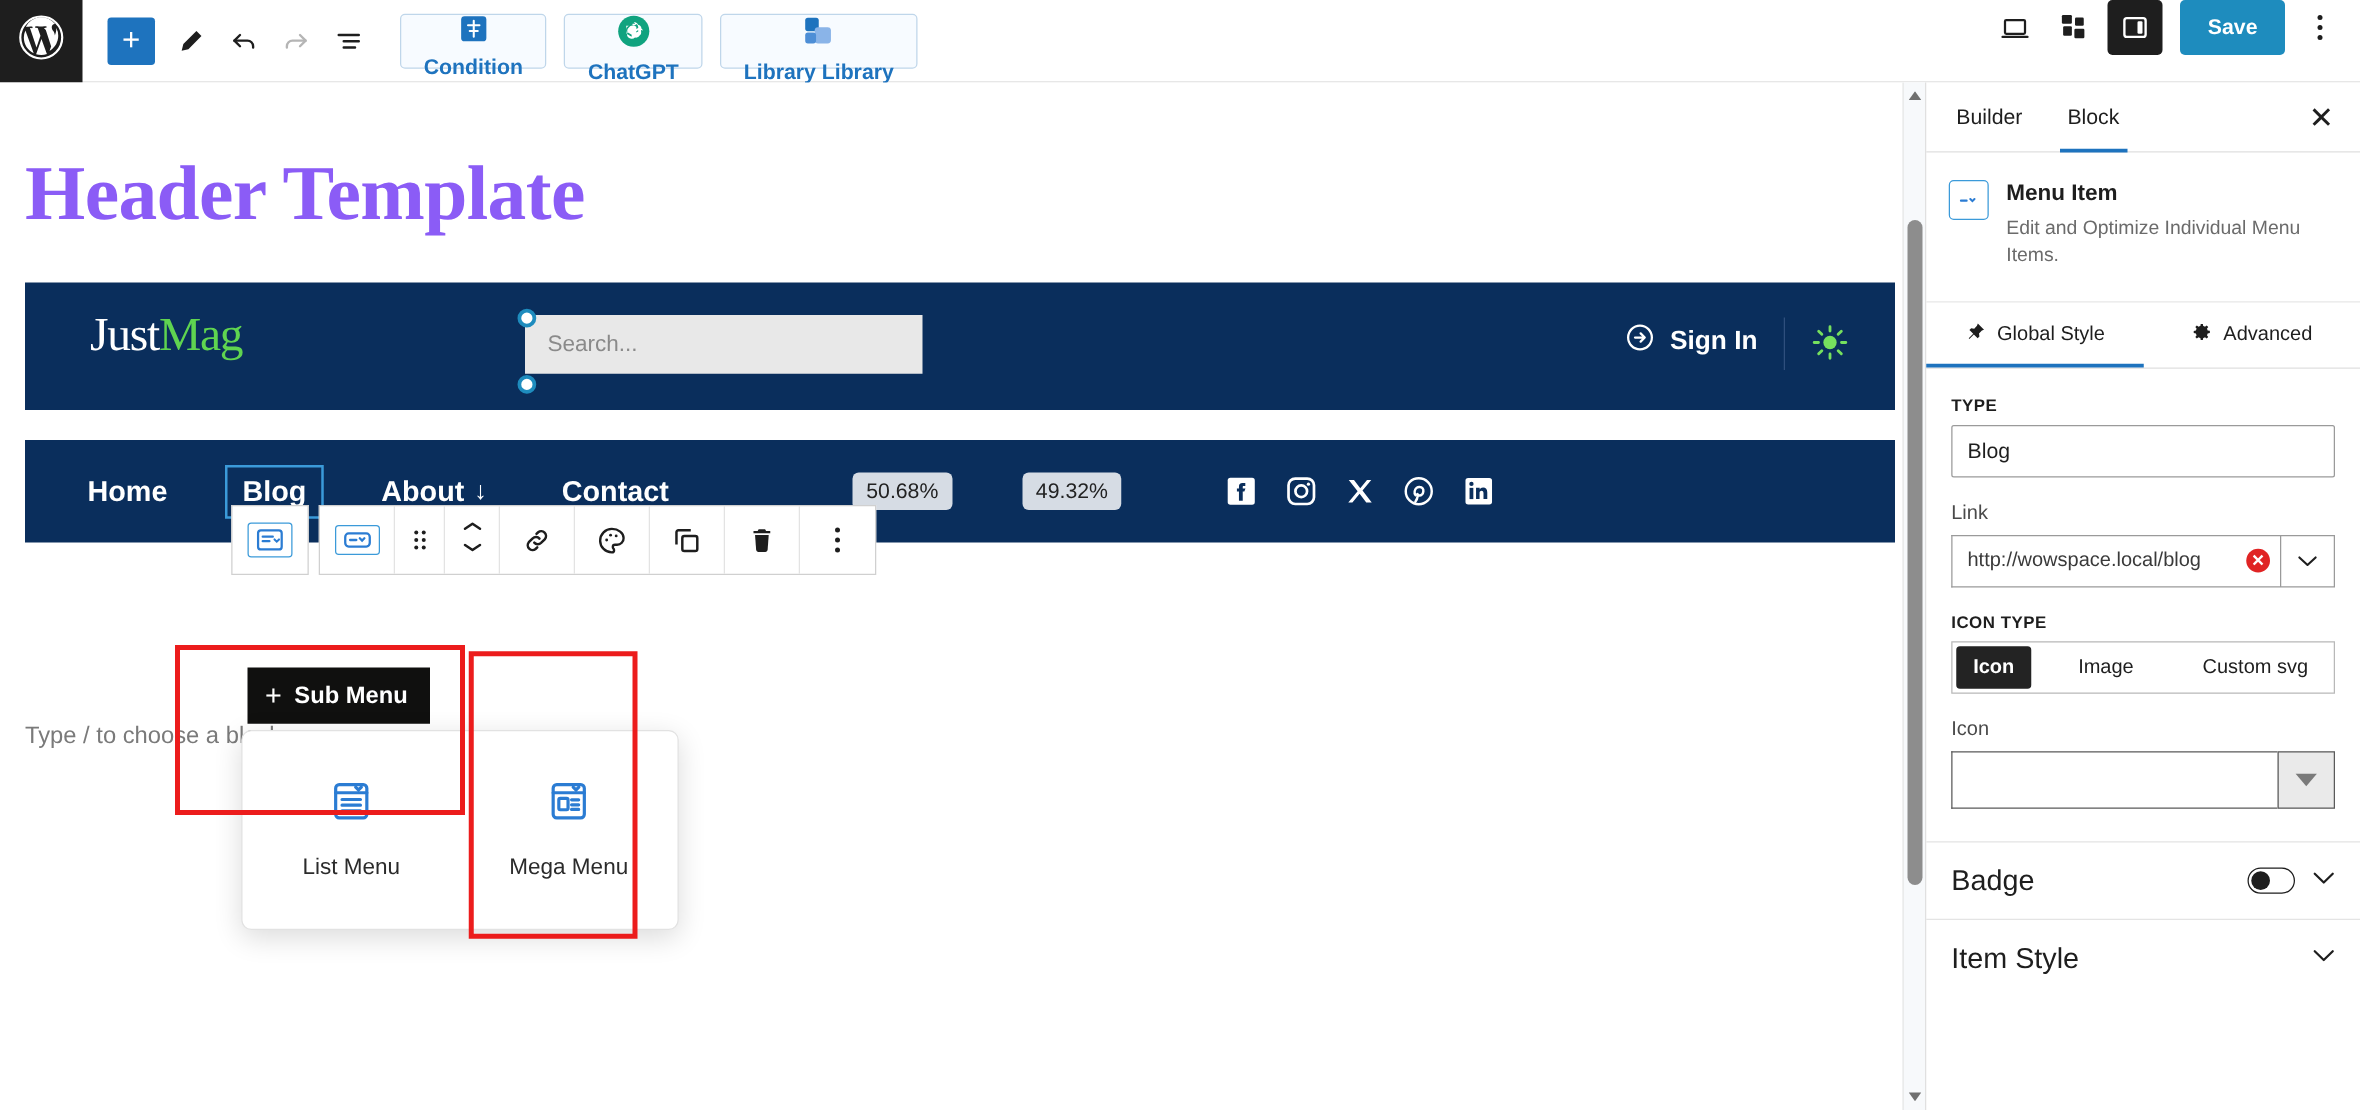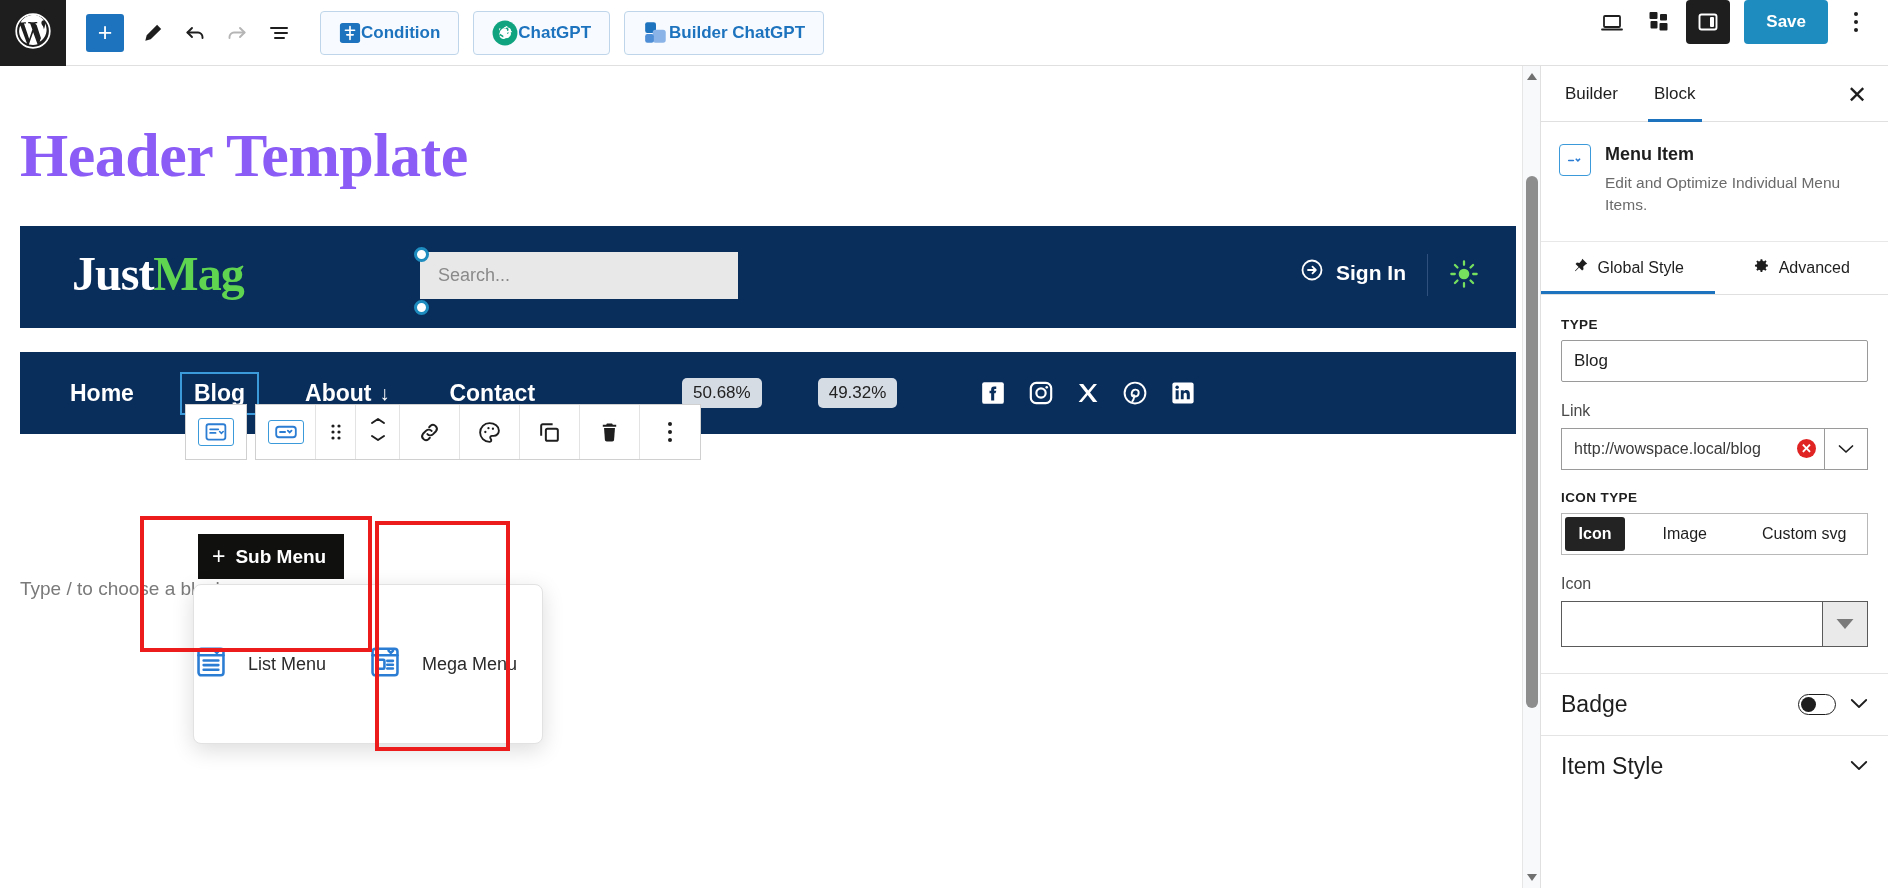--- a/index.html
+++ b/index.html
@@ -40,27 +40,28 @@
     display: flex; align-items: center; justify-content: center;
     cursor: pointer;
   }
   .icon-btn svg { display: block; }
 
   .pill-btn {
     height: 44px;
     border: 1px solid #bfd6ea;
     border-radius: 4px;
     background: #f7fbff;
-    display: flex; align-items: center; 
+    display: flex; align-items: center; gap: 10px;
     padding: 0 18px;
     margin-left: 14px;
     color: #1e73be;
     font-size: 17px; font-weight: 600;
     cursor: pointer;
     white-space: nowrap;
+    flex-direction: column;
   }
   .pill-btn .pill-ico { display: flex; align-items: center; }
 
   .doc-title {
     position: absolute;
     left: 917px; top: 12px;
     width: 560px; height: 42px;
     background: #f0f0f0;
     border-radius: 3px;
     display: flex; align-items: center; justify-content: center;
@@ -120,21 +121,21 @@
   
   .hdr-top {
     position: absolute;
     left: 20px; top: 160px;
     width: 1496px; height: 102px;
     background: #0a2e5c;
   }
   .brand {
     position: absolute; left: 52px; top: 20px;
     font-family: "Liberation Serif", serif;
-    font-size: 48px; font-weight: 700;
+    font-size: 38px; font-weight: 400;
     letter-spacing: -1px;
   }
   .brand .b1 { color: #ffffff; }
   .brand .b2 { color: #5fd450; }
 
   .search-box {
     position: absolute;
     left: 400px; top: 26px;
     width: 318px; height: 47px;
     background: #e8e8e8;
@@ -289,22 +290,22 @@
     width: 350px; height: 160px;
     background: #fff;
     border: 1px solid #e2e2e2;
     border-radius: 8px;
     box-shadow: 0 6px 22px rgba(0,0,0,0.14);
     display: flex;
     z-index: 50;
   }
   .pop-opt {
     flex: 1;
-    display: flex; flex-direction: row;
-    align-items: center; 
+    display: flex; flex-direction: column;
+    align-items: center; justify-content: center;
     gap: 20px;
     cursor: pointer;
   }
   .pop-opt-label { font-size: 18px; color: #2b2b2b; }
 
   
   .canvas-scroll {
     position: absolute;
     right: 0; top: 66px;
     width: 18px; height: 822px;
@@ -557,21 +558,21 @@
   </div>
 
   <div class="pill-btn">
     <span class="pill-ico">
       <svg width="26" height="26" viewBox="0 0 24 24">
         <rect x="2" y="2" width="10" height="10" rx="2" fill="#1e73be"></rect>
         <rect x="9" y="9" width="12" height="12" rx="2.5" fill="#8ab4e8"></rect>
         <rect x="2" y="13" width="8" height="8" rx="2" fill="#4d8ed6"></rect>
       </svg>
     </span>
-    <span>Builder ChatGPT</span>
+    <span>Library Library</span>
   </div>
 
 
   <div class="topbar-right">
     <div class="sq-btn">
       <svg width="24" height="24" viewBox="0 0 24 24" fill="none" stroke="#1e1e1e" stroke-width="1.8">
         <rect x="4" y="6" width="16" height="11" rx="1"></rect>
           <path d="M2 19.5h20" stroke-linecap="round"></path>
       </svg>
     </div>

